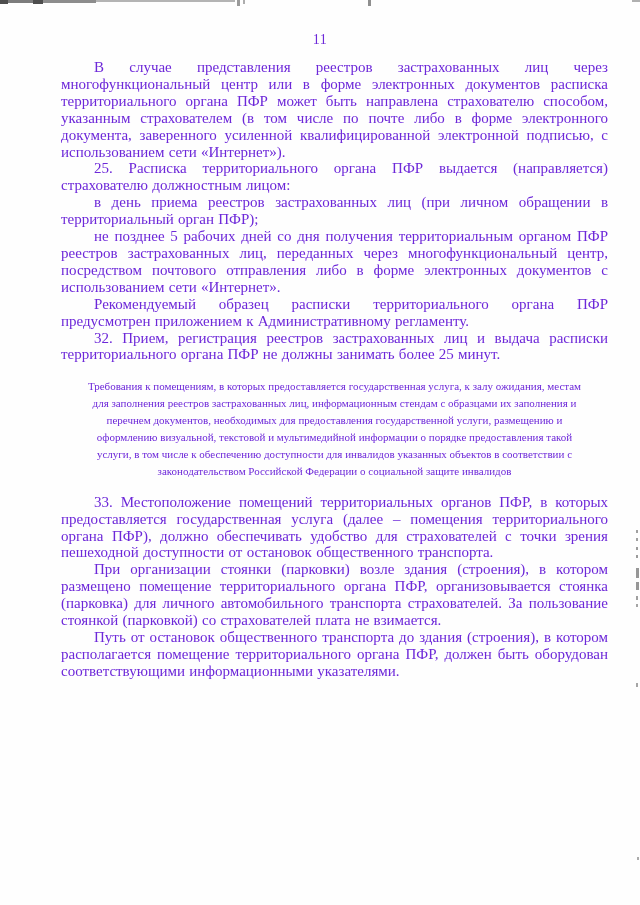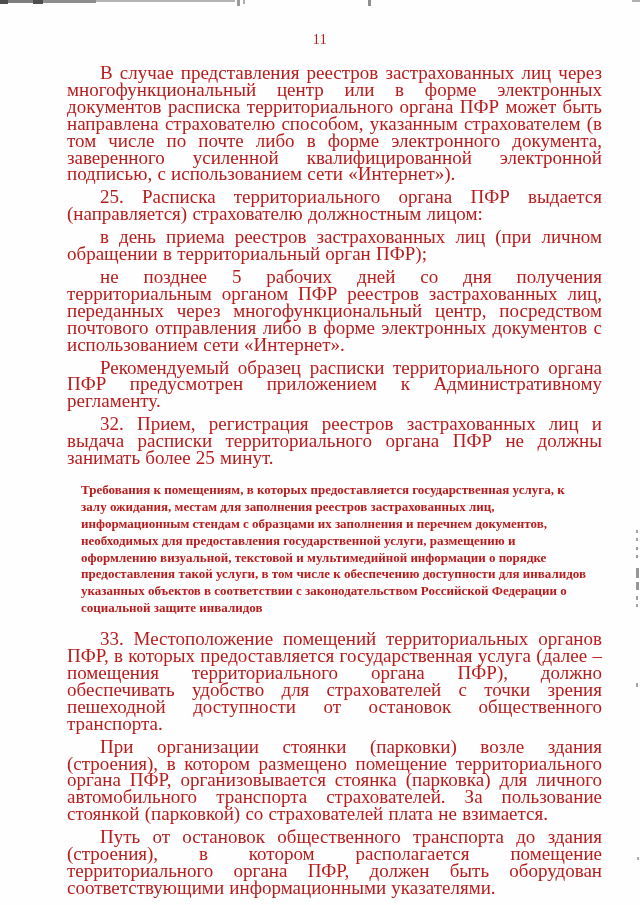--- a/index.html
+++ b/index.html
@@ -6,52 +6,53 @@
     margin: 0;
     padding: 0;
     background: #ffffff;
   }
   .page {
     position: relative;
     width: 640px;
     height: 905px;
     background: #fefefe;
     font-family: "Liberation Serif", serif;
-    color: #b91c1c;
+    color: #6d28d9;
     overflow: hidden;
   }
   .page-number {
     position: absolute;
     top: 32px;
     left: 0;
     width: 100%;
     text-align: center;
     font-size: 14px;
     letter-spacing: 0.5px;
   }
   .content {
     position: absolute;
     top: 59px;
     left: 61px;
     width: 547px;
   }
   .para {
-    margin: 6px;
-    font-size: 19px;
+    margin: 0;
+    font-size: 15px;
     line-height: 16.9px;
     text-align: justify;
     text-indent: 33px;
     word-spacing: 0.5px;
   }
   .heading {
     margin: 15px 0 14px 0;
     padding: 0 20px;
-    font-size: 13px;
+    font-size: 11px;
     line-height: 16.9px;
-    font-weight: bold;
+    font-weight: normal;
+    text-align: center;
     text-indent: 0;
   }
   
   .art {
     position: absolute;
     pointer-events: none;
   }
   .a1  { left: 0;   top: 0; width: 8px;   height: 4px; background: #4e4e4e; }
   .a2  { left: 8px; top: 0; width: 25px;  height: 3px; background: #7d7d7d; }
   .a3  { left: 33px;top: 0; width: 10px;  height: 4px; background: #4e4e4e; }

